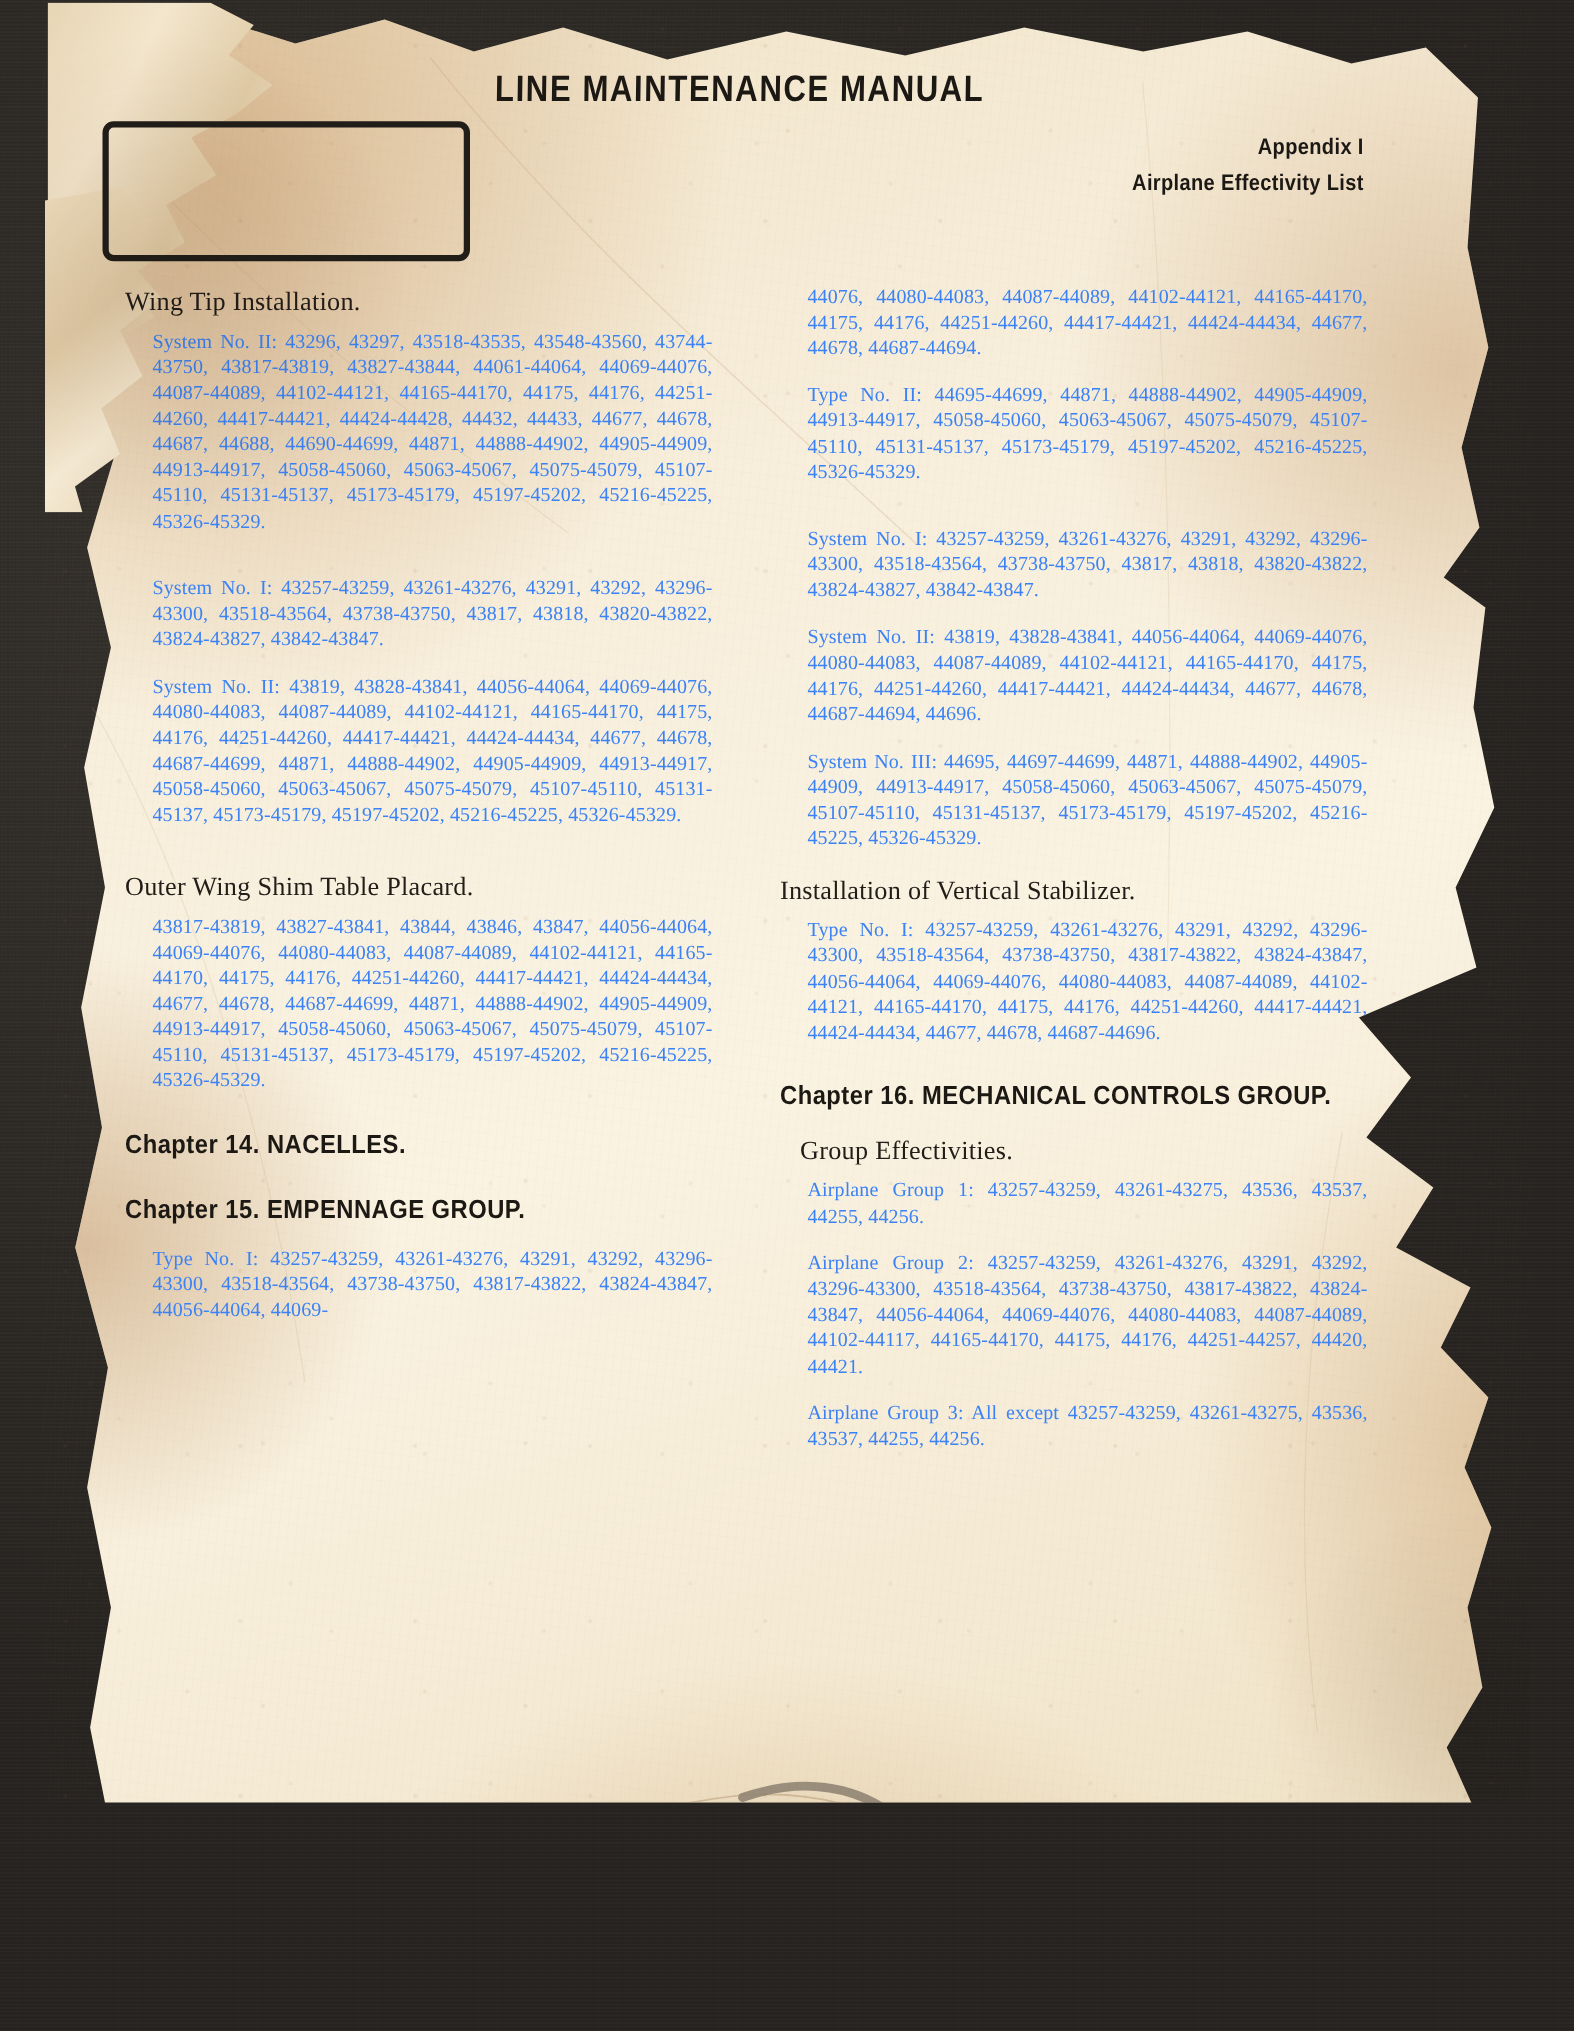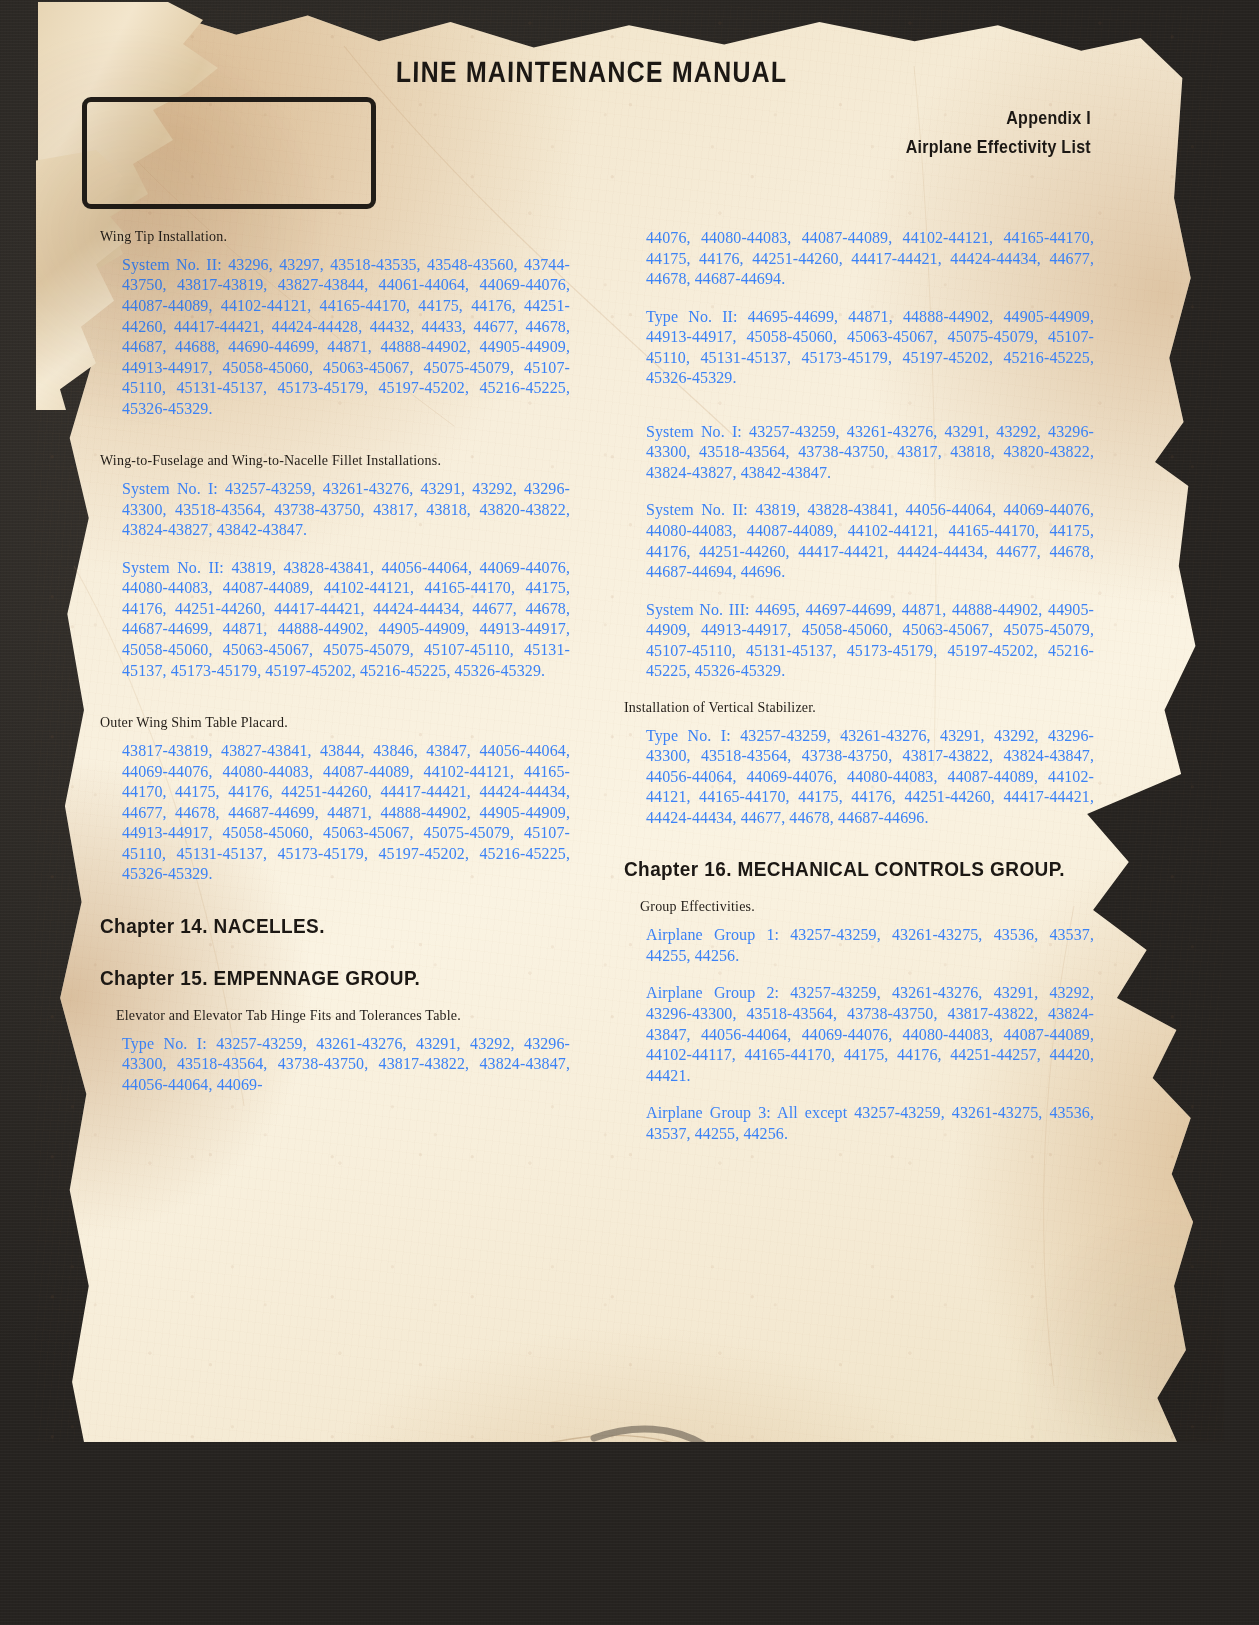--- a/index.html
+++ b/index.html
@@ -99,21 +99,21 @@
     font-weight:bold;font-size:16px;letter-spacing:.3px;line-height:1.65;
     transform:scaleY(1.12);transform-origin:right top;color:#1c1814;}
 
   #stampbox{position:absolute;left:70px;top:97px;width:284px;height:102px;
     border:5px solid #211d18;border-radius:9px;background:transparent;}
 
   .col{position:absolute;top:228px;width:470px;}
   #colL{left:88px;}
   #colR{left:612px;}
 
-  .sec-head{font-size:14px;line-height:1.28;margin:0 0 9px 0;
+  .sec-head{font-size:21px;line-height:1.28;margin:0 0 9px 0;
     letter-spacing:.2px;color:#221d18;}
   .sec-head.sub{padding-left:16px;}
 
   .para{font-size:16px;line-height:1.285;margin:0 0 17px 0;
     text-align:justify;padding-left:22px;text-indent:0;
     letter-spacing:.1px;color:#3b82f6;}
   .para .lead{font-weight:normal;}
 
   .chap{font-family:"Liberation Sans","DejaVu Sans",sans-serif;
     font-weight:bold;font-size:19px;letter-spacing:.4px;
@@ -176,42 +176,40 @@
     <div class="col" id="colL">
 
       <div class="sec-head">Wing Tip Installation.</div>
       <p class="para">
         <span class="lead">System No. II:</span>
         <span>43296, 43297, 43518-43535, 43548-43560, 43744-43750, 43817-43819, 43827-43844, 44061-44064, 44069-44076, 44087-44089, 44102-44121, 44165-44170, 44175, 44176, 44251-44260, 44417-44421, 44424-44428, 44432, 44433, 44677, 44678, 44687, 44688, 44690-44699, 44871, 44888-44902, 44905-44909, 44913-44917, 45058-45060, 45063-45067, 45075-45079, 45107-45110, 45131-45137, 45173-45179, 45197-45202, 45216-45225, 45326-45329.</span>
       </p>
 
       <div class="gap-lg"></div>
 
-      <div class="sec-head">Wing-to-Fuselage and Wing-to-Nacelle Fillet Installations.</div>
       <p class="para">
         <span class="lead">System No. I:</span>
         <span>43257-43259, 43261-43276, 43291, 43292, 43296-43300, 43518-43564, 43738-43750, 43817, 43818, 43820-43822, 43824-43827, 43842-43847.</span>
       </p>
       <p class="para">
         <span class="lead">System No. II:</span>
         <span>43819, 43828-43841, 44056-44064, 44069-44076, 44080-44083, 44087-44089, 44102-44121, 44165-44170, 44175, 44176, 44251-44260, 44417-44421, 44424-44434, 44677, 44678, 44687-44699, 44871, 44888-44902, 44905-44909, 44913-44917, 45058-45060, 45063-45067, 45075-45079, 45107-45110, 45131-45137, 45173-45179, 45197-45202, 45216-45225, 45326-45329.</span>
       </p>
 
       <div class="gap-lg"></div>
 
       <div class="sec-head">Outer Wing Shim Table Placard.</div>
       <p class="para">
         <span>43817-43819, 43827-43841, 43844, 43846, 43847, 44056-44064, 44069-44076, 44080-44083, 44087-44089, 44102-44121, 44165-44170, 44175, 44176, 44251-44260, 44417-44421, 44424-44434, 44677, 44678, 44687-44699, 44871, 44888-44902, 44905-44909, 44913-44917, 45058-45060, 45063-45067, 45075-45079, 45107-45110, 45131-45137, 45173-45179, 45197-45202, 45216-45225, 45326-45329.</span>
       </p>
 
       <div class="chap">Chapter 14.  NACELLES.</div>
 
       <div class="chap">Chapter 15.  EMPENNAGE GROUP.</div>
 
-      <div class="sec-head sub">Elevator and Elevator Tab Hinge Fits and Tolerances Table.</div>
       <p class="para">
         <span class="lead">Type No. I:</span>
         <span>43257-43259, 43261-43276, 43291, 43292, 43296-43300, 43518-43564, 43738-43750, 43817-43822, 43824-43847, 44056-44064, 44069-</span>
       </p>
     </div>
 
     <div class="col" id="colR">
 
       <p class="para">
         <span>44076, 44080-44083, 44087-44089, 44102-44121, 44165-44170, 44175, 44176, 44251-44260, 44417-44421, 44424-44434, 44677, 44678, 44687-44694.</span>

